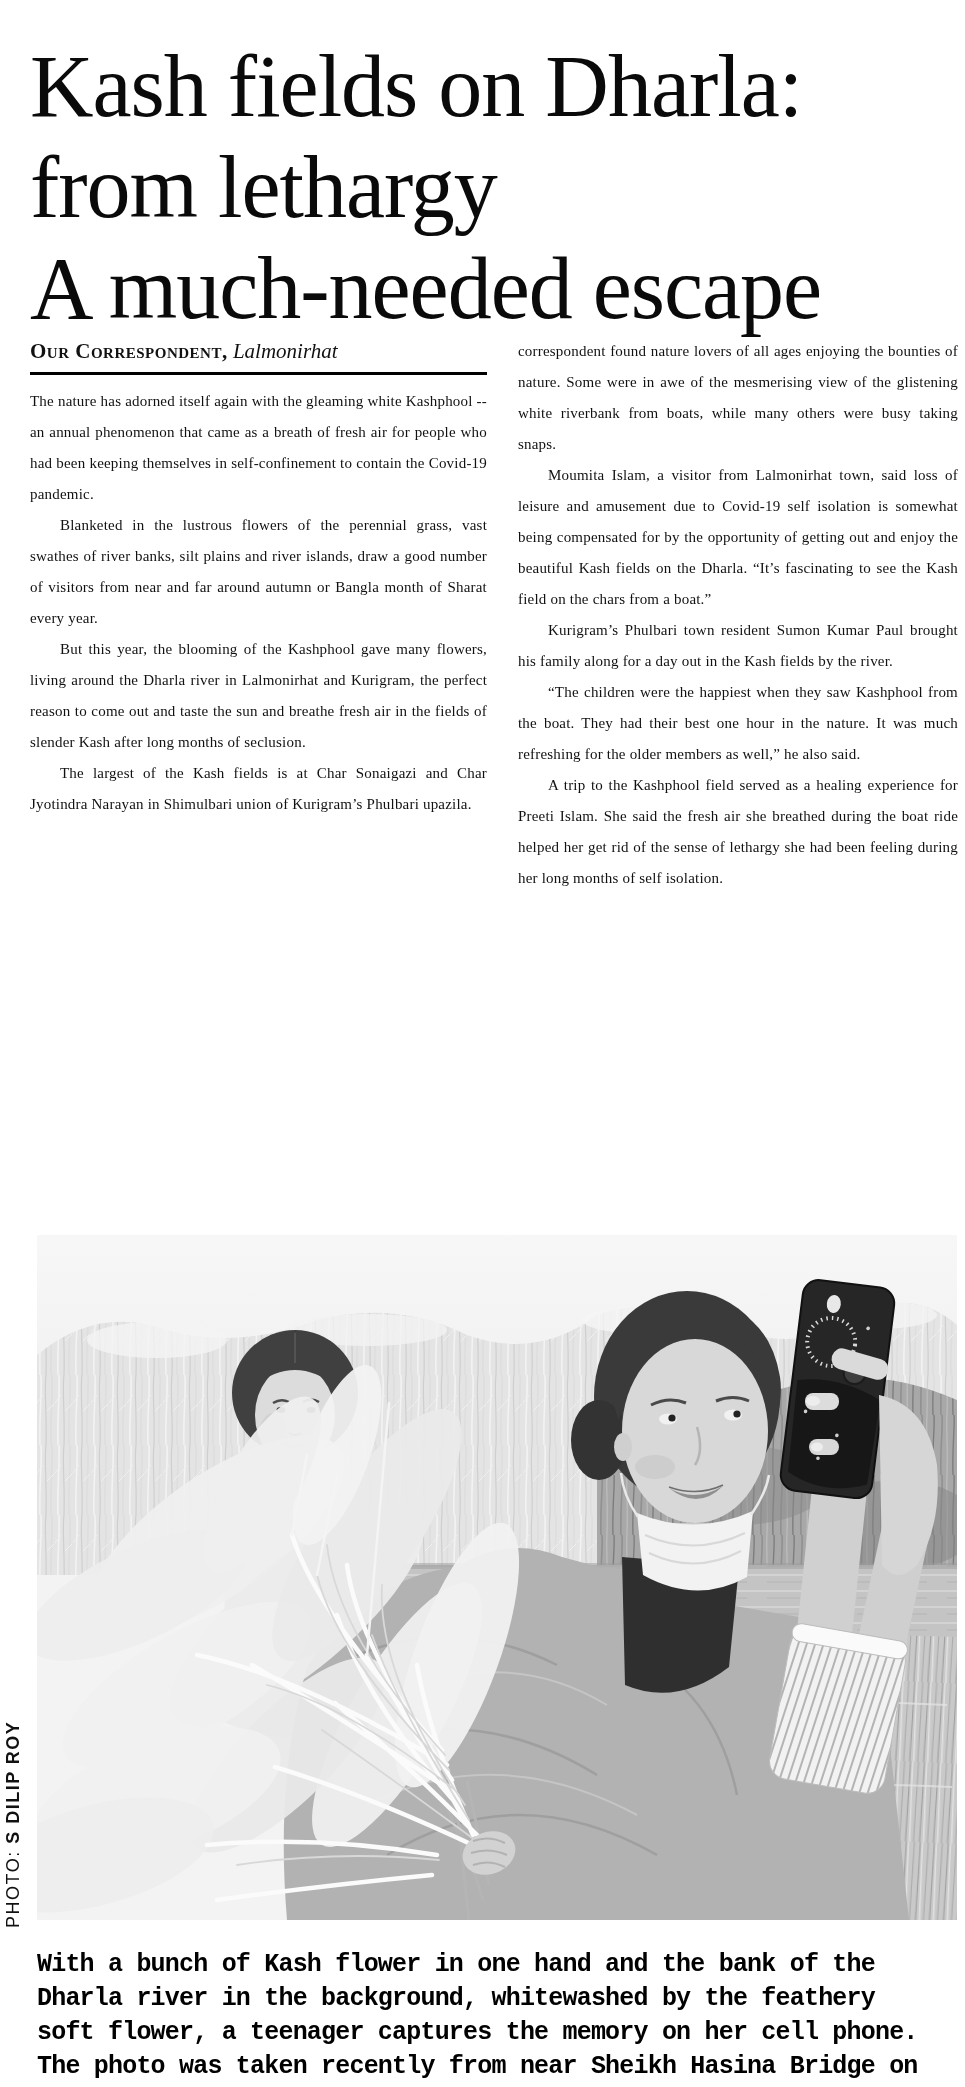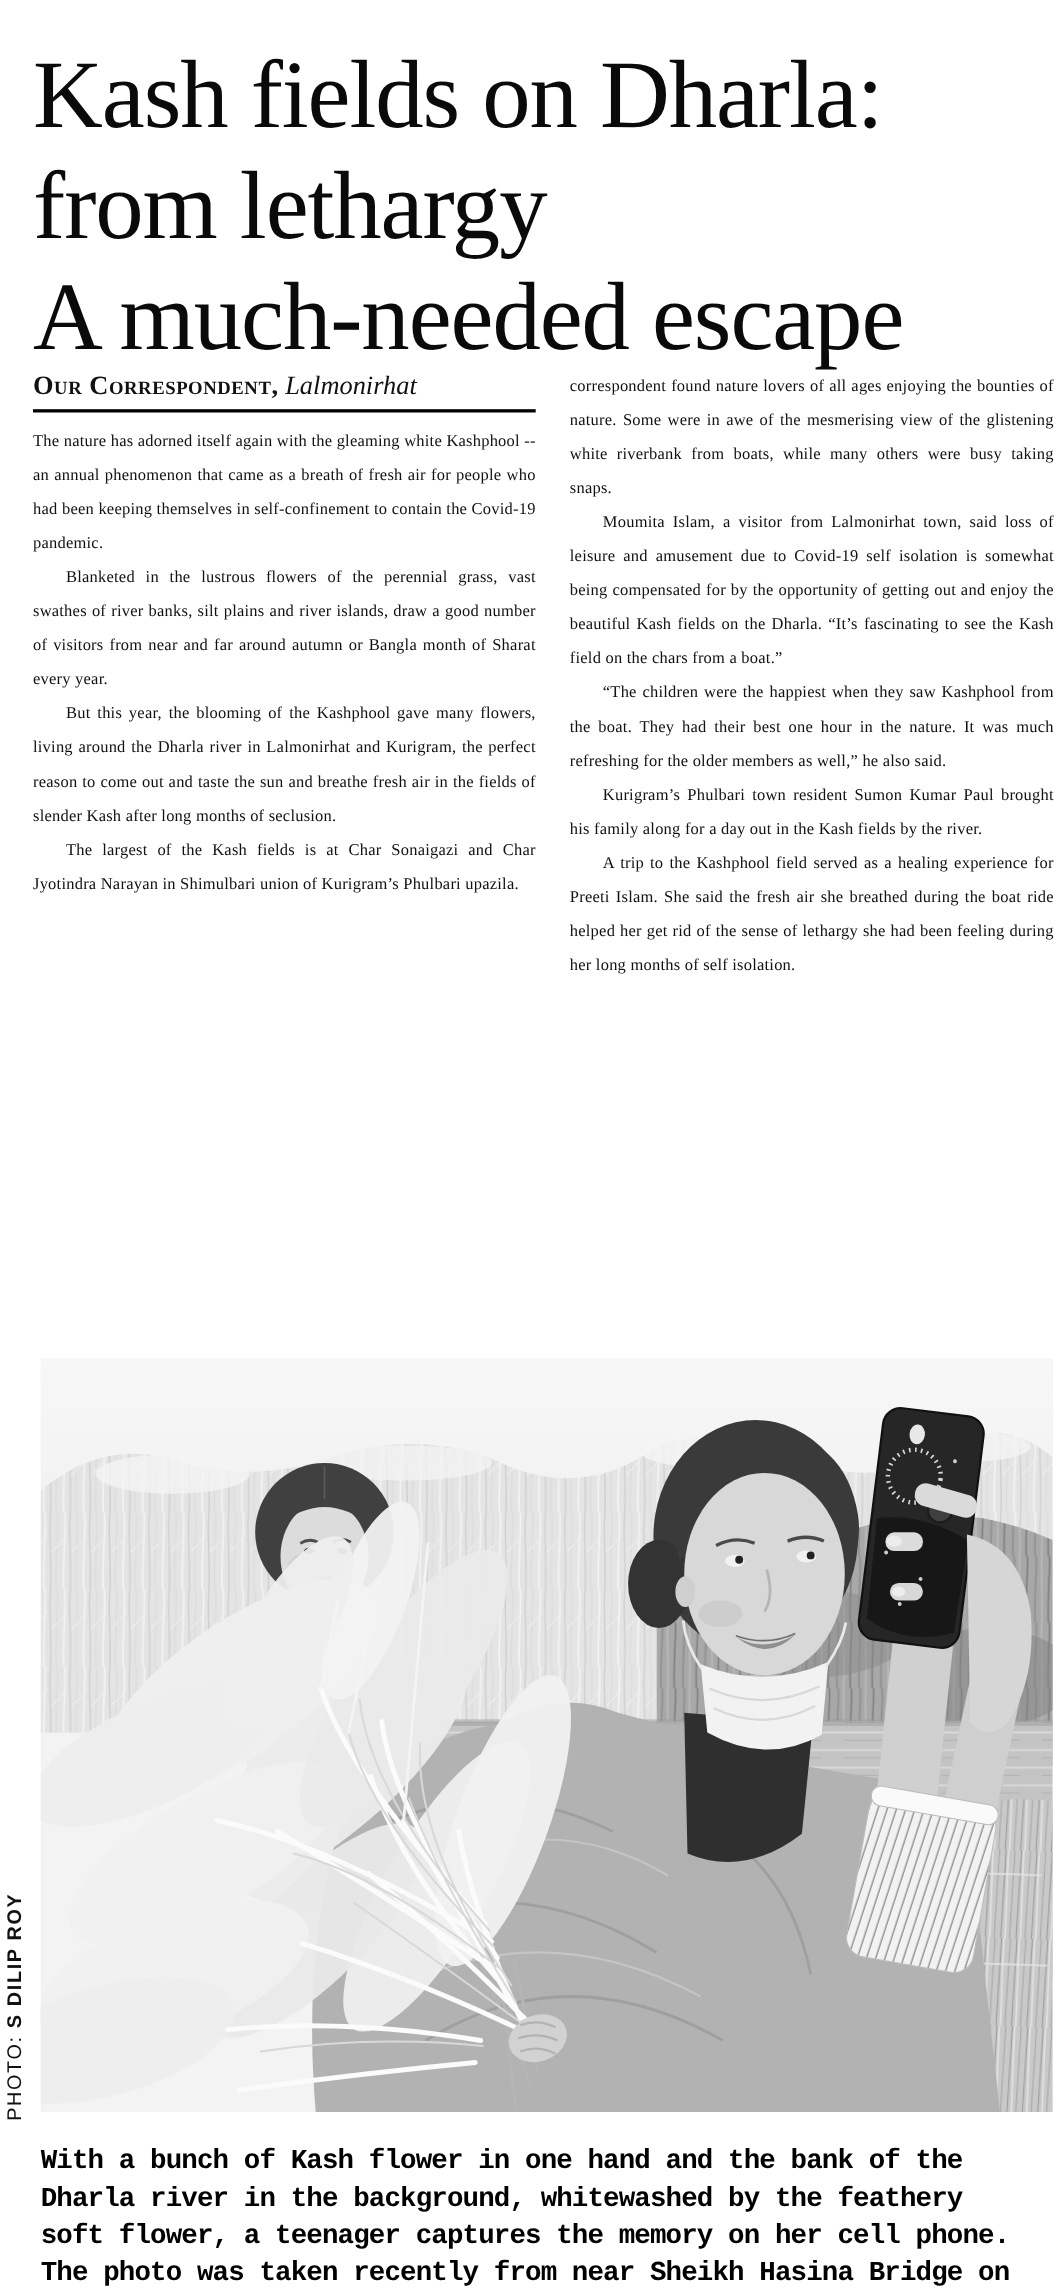--- a/index.html
+++ b/index.html
@@ -12,21 +12,21 @@
     overflow: hidden;
   }
   .headline {
     position: absolute; left: 30px; top: 5px; width: 910px;
     font-size: 88px; line-height: 101px; font-weight: 400;
     letter-spacing: -1px; color: #0a0a0a; margin-top: 31px;
   }
   .headline .hl-line { display: block; }
   .byline {
     position: absolute; left: 30px; top: 336px; width: 457px;
-    font-size: 24px; line-height: 30px; white-space: nowrap;
+    font-size: 21px; line-height: 30px; white-space: nowrap;
   }
   .byline .author { font-weight: 700; font-variant: small-caps; letter-spacing: 0.5px; }
   .byline .location { font-style: italic; }
   .byline-rule {
     position: absolute; left: 30px; top: 372px; width: 457px; height: 3px;
     background: #000;
   }
   .col { position: absolute; font-size: 15px; line-height: 31px; text-align: justify; letter-spacing: 0.2px; }
   .col p { margin: 0; text-indent: 30px; }
   .col p.no-indent { text-indent: 0; }
@@ -69,22 +69,22 @@
 <div class="col col-left">
   <p class="no-indent">The nature has adorned itself again with the gleaming white Kashphool -- an annual phenomenon that came as a breath of fresh air for people who had been keeping themselves in self-confinement to contain the Covid-19 pandemic.</p>
   <p>Blanketed in the lustrous flowers of the perennial grass, vast swathes of river banks, silt plains and river islands, draw a good number of visitors from near and far around autumn or Bangla month of Sharat every year.</p>
   <p>But this year, the blooming of the Kashphool gave many flowers, living around the Dharla river in Lalmonirhat and Kurigram, the perfect reason to come out and taste the sun and breathe fresh air in the fields of slender Kash after long months of seclusion.</p>
   <p>The largest of the Kash fields is at Char Sonaigazi and Char Jyotindra Narayan in Shimulbari union of Kurigram’s Phulbari upazila.</p>
 </div>
 
 <div class="col col-right">
   <p class="no-indent">correspondent found nature lovers of all ages enjoying the bounties of nature. Some were in awe of the mesmerising view of the glistening white riverbank from boats, while many others were busy taking snaps.</p>
   <p>Moumita Islam, a visitor from Lalmonirhat town, said loss of leisure and amusement due to Covid-19 self isolation is somewhat being compensated for by the opportunity of getting out and enjoy the beautiful Kash fields on the Dharla. “It’s fascinating to see the Kash field on the chars from a boat.”</p>
+  <p>Kurigram’s Phulbari town resident Sumon Kumar Paul brought his family along for a day out in the Kash fields by the river.</p>
   <p>“The children were the happiest when they saw Kashphool from the boat. They had their best one hour in the nature. It was much refreshing for the older members as well,” he also said.</p>
-  <p>Kurigram’s Phulbari town resident Sumon Kumar Paul brought his family along for a day out in the Kash fields by the river.</p>
   <p>A trip to the Kashphool field served as a healing experience for Preeti Islam. She said the fresh air she breathed during the boat ride helped her get rid of the sense of lethargy she had been feeling during her long months of self isolation.</p>
 </div>
 
 <div class="photo-figure">
   <svg width="920" height="685" viewBox="0 0 920 685" role="img">
     <defs>
       <linearGradient id="skyG" x1="0" y1="0" x2="0" y2="1">
         <stop offset="0" stop-color="#f7f7f7"></stop>
           <stop offset="1" stop-color="#eaeaea"></stop>
       </linearGradient>

